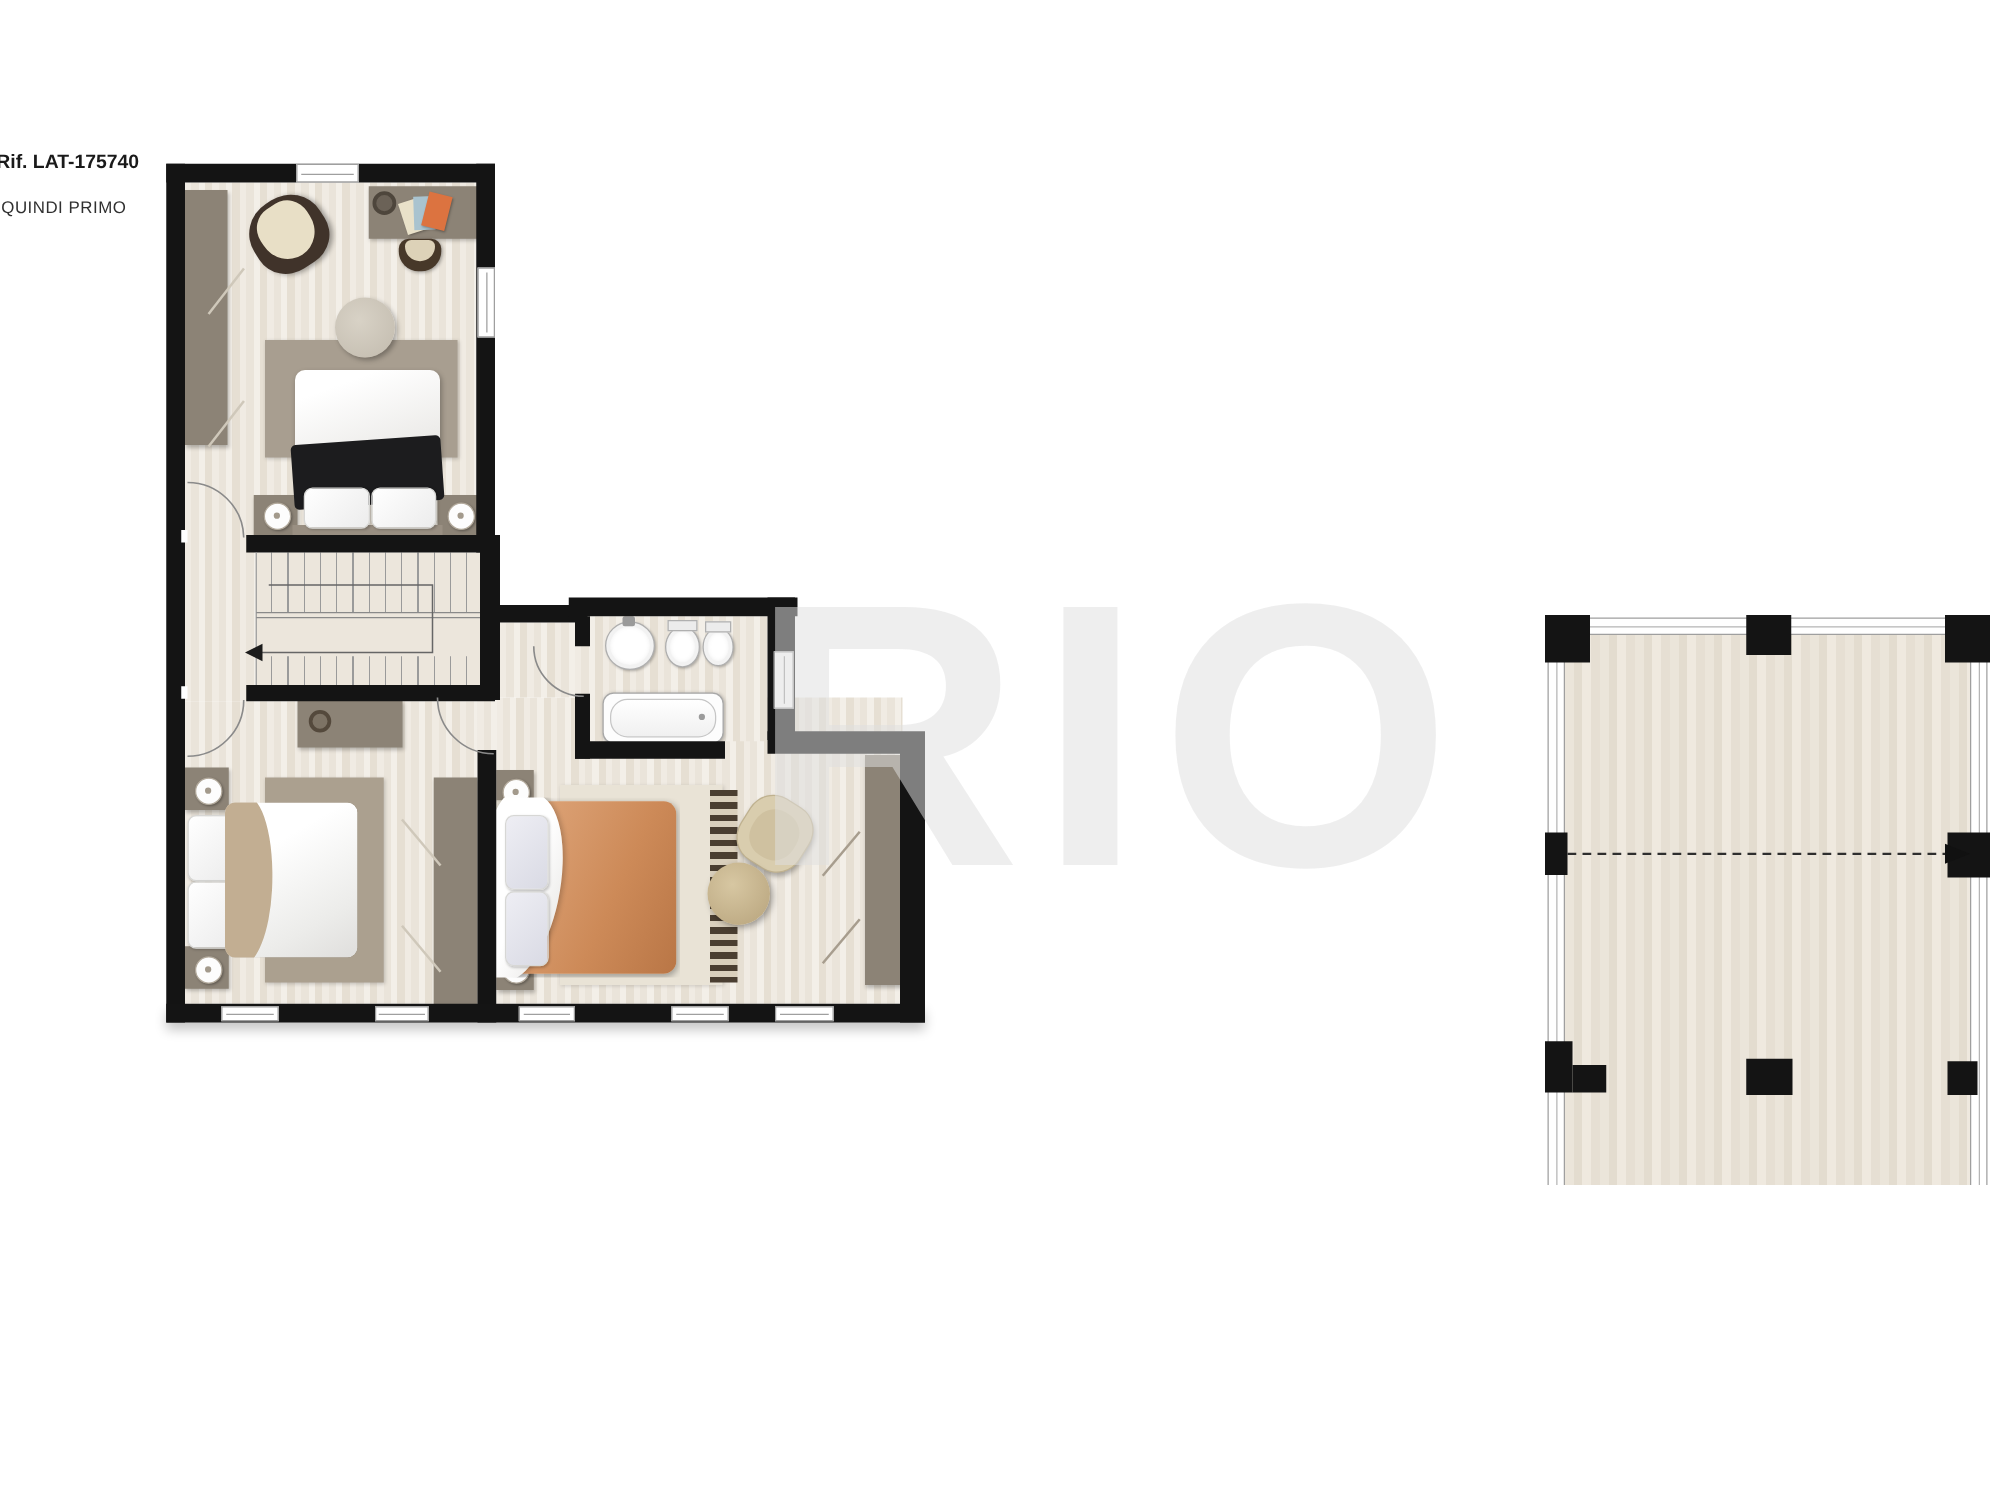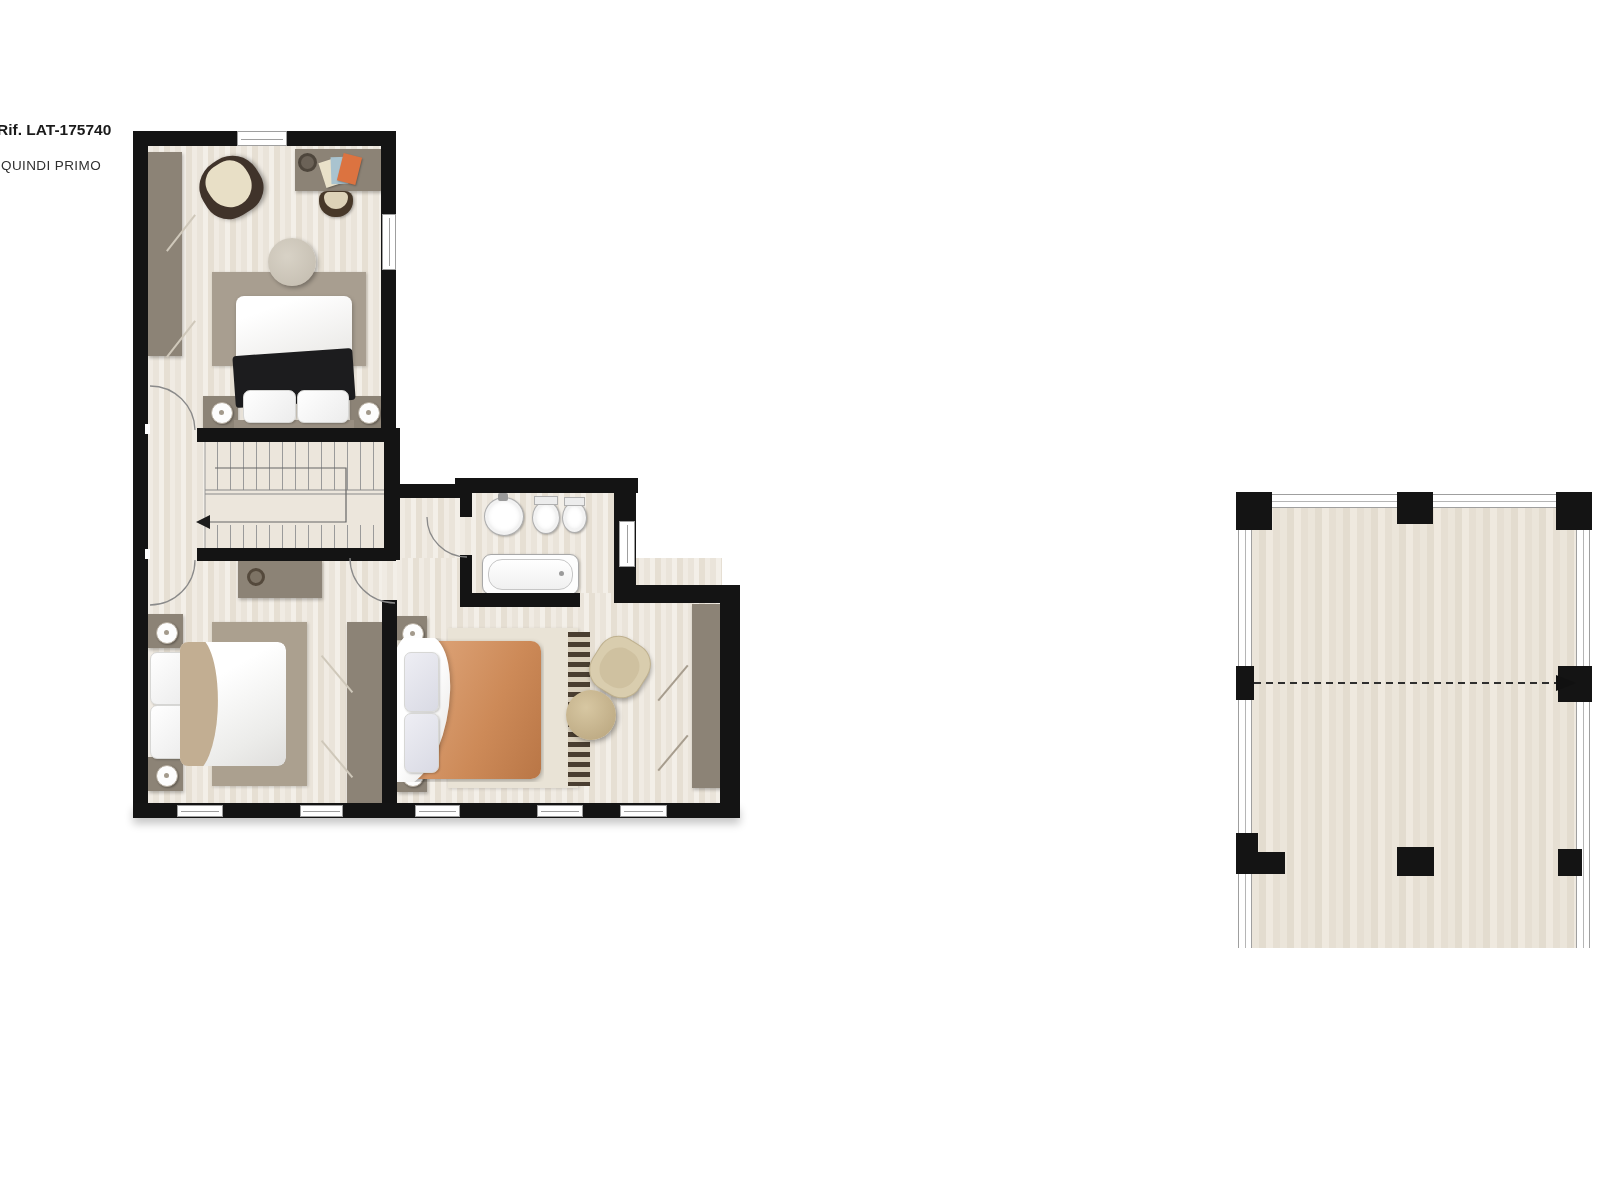--- a/index.html
+++ b/index.html
@@ -42,20 +42,21 @@
          color:#606060;text-align:justify;letter-spacing:.3px;word-spacing:1.5px;}
 </style>
 </head>
 <body>
 
 <div class="canvas">
 
   <div class="hdr-ref">Rif. LAT-175740</div>
   <div class="hdr-floor">QUINDI PRIMO</div>
   <div class="discl">IL SEGUENTE ELABORATO È STATO REALIZZATO UTILIZZANDO LA PLANIMETRIA CATASTALE COME SUPPORTO. NON È STATO REALIZZATO IL RILIEVO QUINDI LE MISURE POTREBBERO DIFFERIRE.</div>
+  <div class="wm">RIO</div>
 
   <div class="floor" style="left:148px;top:146px;width:233px;height:282px;"></div>
   <div class="floor" style="left:148px;top:428px;width:57px;height:133px;"></div>
   <div class="stairbg" style="left:205px;top:442px;width:179px;height:106px;"></div>
   <div class="floor" style="left:148px;top:561px;width:234px;height:242px;"></div>
   <div class="floor" style="left:382px;top:558px;width:15px;height:45px;"></div>
   <div class="floor" style="left:397px;top:558px;width:325px;height:245px;"></div>
   <div class="floor" style="left:400px;top:498px;width:60px;height:60px;"></div>
   <div class="floor" style="left:460px;top:493px;width:154px;height:100px;"></div>
 

